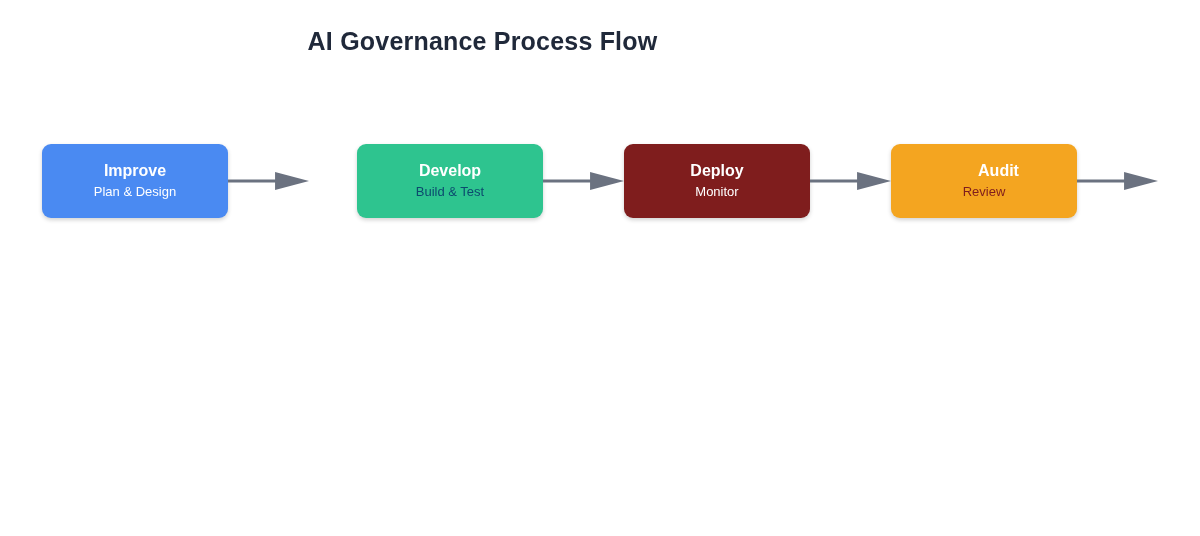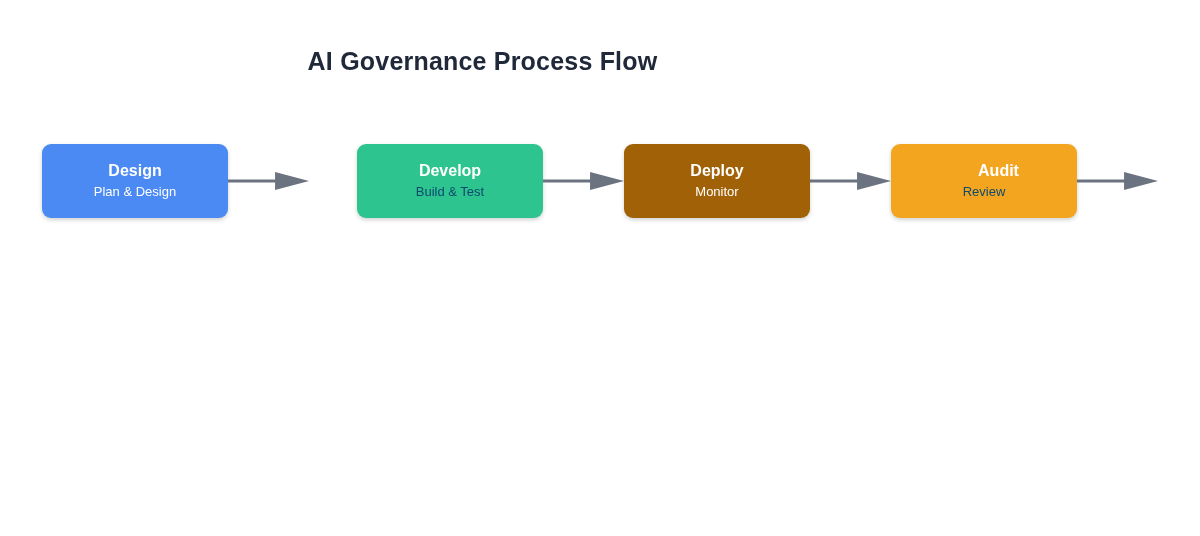--- a/index.html
+++ b/index.html
@@ -11,21 +11,21 @@
     width: 1200px;
     height: 536px;
     position: relative;
     overflow: hidden;
     font-family: "Liberation Sans", sans-serif;
     -webkit-font-smoothing: antialiased;
   }
 
   #diagram-title {
     position: absolute;
-    top: 44px;
+    top: 24px;
     left: 0;
     width: 965px;
     text-align: center;
     font-size: 25px;
     font-weight: bold;
     color: #20293a;
     letter-spacing: 0.2px;
     line-height: 34px;
   }
 
@@ -78,52 +78,52 @@
   }
 </style>
 </head>
 <body style="background: rgb(255, 255, 255);">
 
 <div id="diagram-title" style="color: rgb(32, 41, 58);">AI Governance Process Flow</div>
 
 <div id="flow-row">
 
   <div class="flow-node" style="background-color: rgb(74, 138, 242); width: 186px;">
-    <div class="node-title" style="color: rgb(255, 255, 255);">Design</div>
+    <div class="node-title" style="color: rgb(255, 255, 255);">Improve</div>
     <div class="node-subtitle" style="color: rgb(255, 255, 255);">Plan &amp; Design</div>
   </div>
 
   <svg class="flow-arrow" viewBox="0 0 62 22" preserveAspectRatio="none" aria-hidden="true">
     <line class="arrow-line" x1="0" y1="11" x2="38" y2="11" stroke="#6b7280" stroke-width="3"></line>
     <polygon class="arrow-head" points="36,2 62,11 36,20" fill="#6b7280"></polygon>
   </svg>
 
   <div class="flow-node" style="background-color: rgb(46, 196, 143); width: 186px; margin-left: 48px;">
     <div class="node-title" style="color: rgb(255, 255, 255);">Develop</div>
     <div class="node-subtitle" style="color: #0c4a6e;">Build &amp; Test</div>
   </div>
 
   <svg class="flow-arrow" viewBox="0 0 62 22" preserveAspectRatio="none" aria-hidden="true">
     <line class="arrow-line" x1="0" y1="11" x2="38" y2="11" stroke="#6b7280" stroke-width="3"></line>
     <polygon class="arrow-head" points="36,2 62,11 36,20" fill="#6b7280"></polygon>
   </svg>
 
-  <div class="flow-node" style="background-color: #a16207; width: 186px;">
+  <div class="flow-node" style="background-color: #7f1d1d; width: 186px;">
     <div class="node-title" style="color: rgb(255, 255, 255);">Deploy</div>
     <div class="node-subtitle" style="color: rgb(255, 255, 255);">Monitor</div>
   </div>
 
   <svg class="flow-arrow" viewBox="0 0 62 22" preserveAspectRatio="none" aria-hidden="true">
     <line class="arrow-line" x1="0" y1="11" x2="38" y2="11" stroke="#6b7280" stroke-width="3"></line>
     <polygon class="arrow-head" points="36,2 62,11 36,20" fill="#6b7280"></polygon>
   </svg>
 
   <div class="flow-node" style="background-color: rgb(244, 165, 32); width: 186px;">
     <div class="node-title" style="color: rgb(255, 255, 255); margin-left: 29px;">Audit</div>
-    <div class="node-subtitle" style="color: #0c4a6e;">Review</div>
+    <div class="node-subtitle" style="color: #7f1d1d;">Review</div>
   </div>
 
   <svg class="flow-arrow" viewBox="0 0 62 22" preserveAspectRatio="none" aria-hidden="true">
     <line class="arrow-line" x1="0" y1="11" x2="38" y2="11" stroke="#6b7280" stroke-width="3"></line>
     <polygon class="arrow-head" points="36,2 62,11 36,20" fill="#6b7280"></polygon>
   </svg>
 
 
 </div>
 

